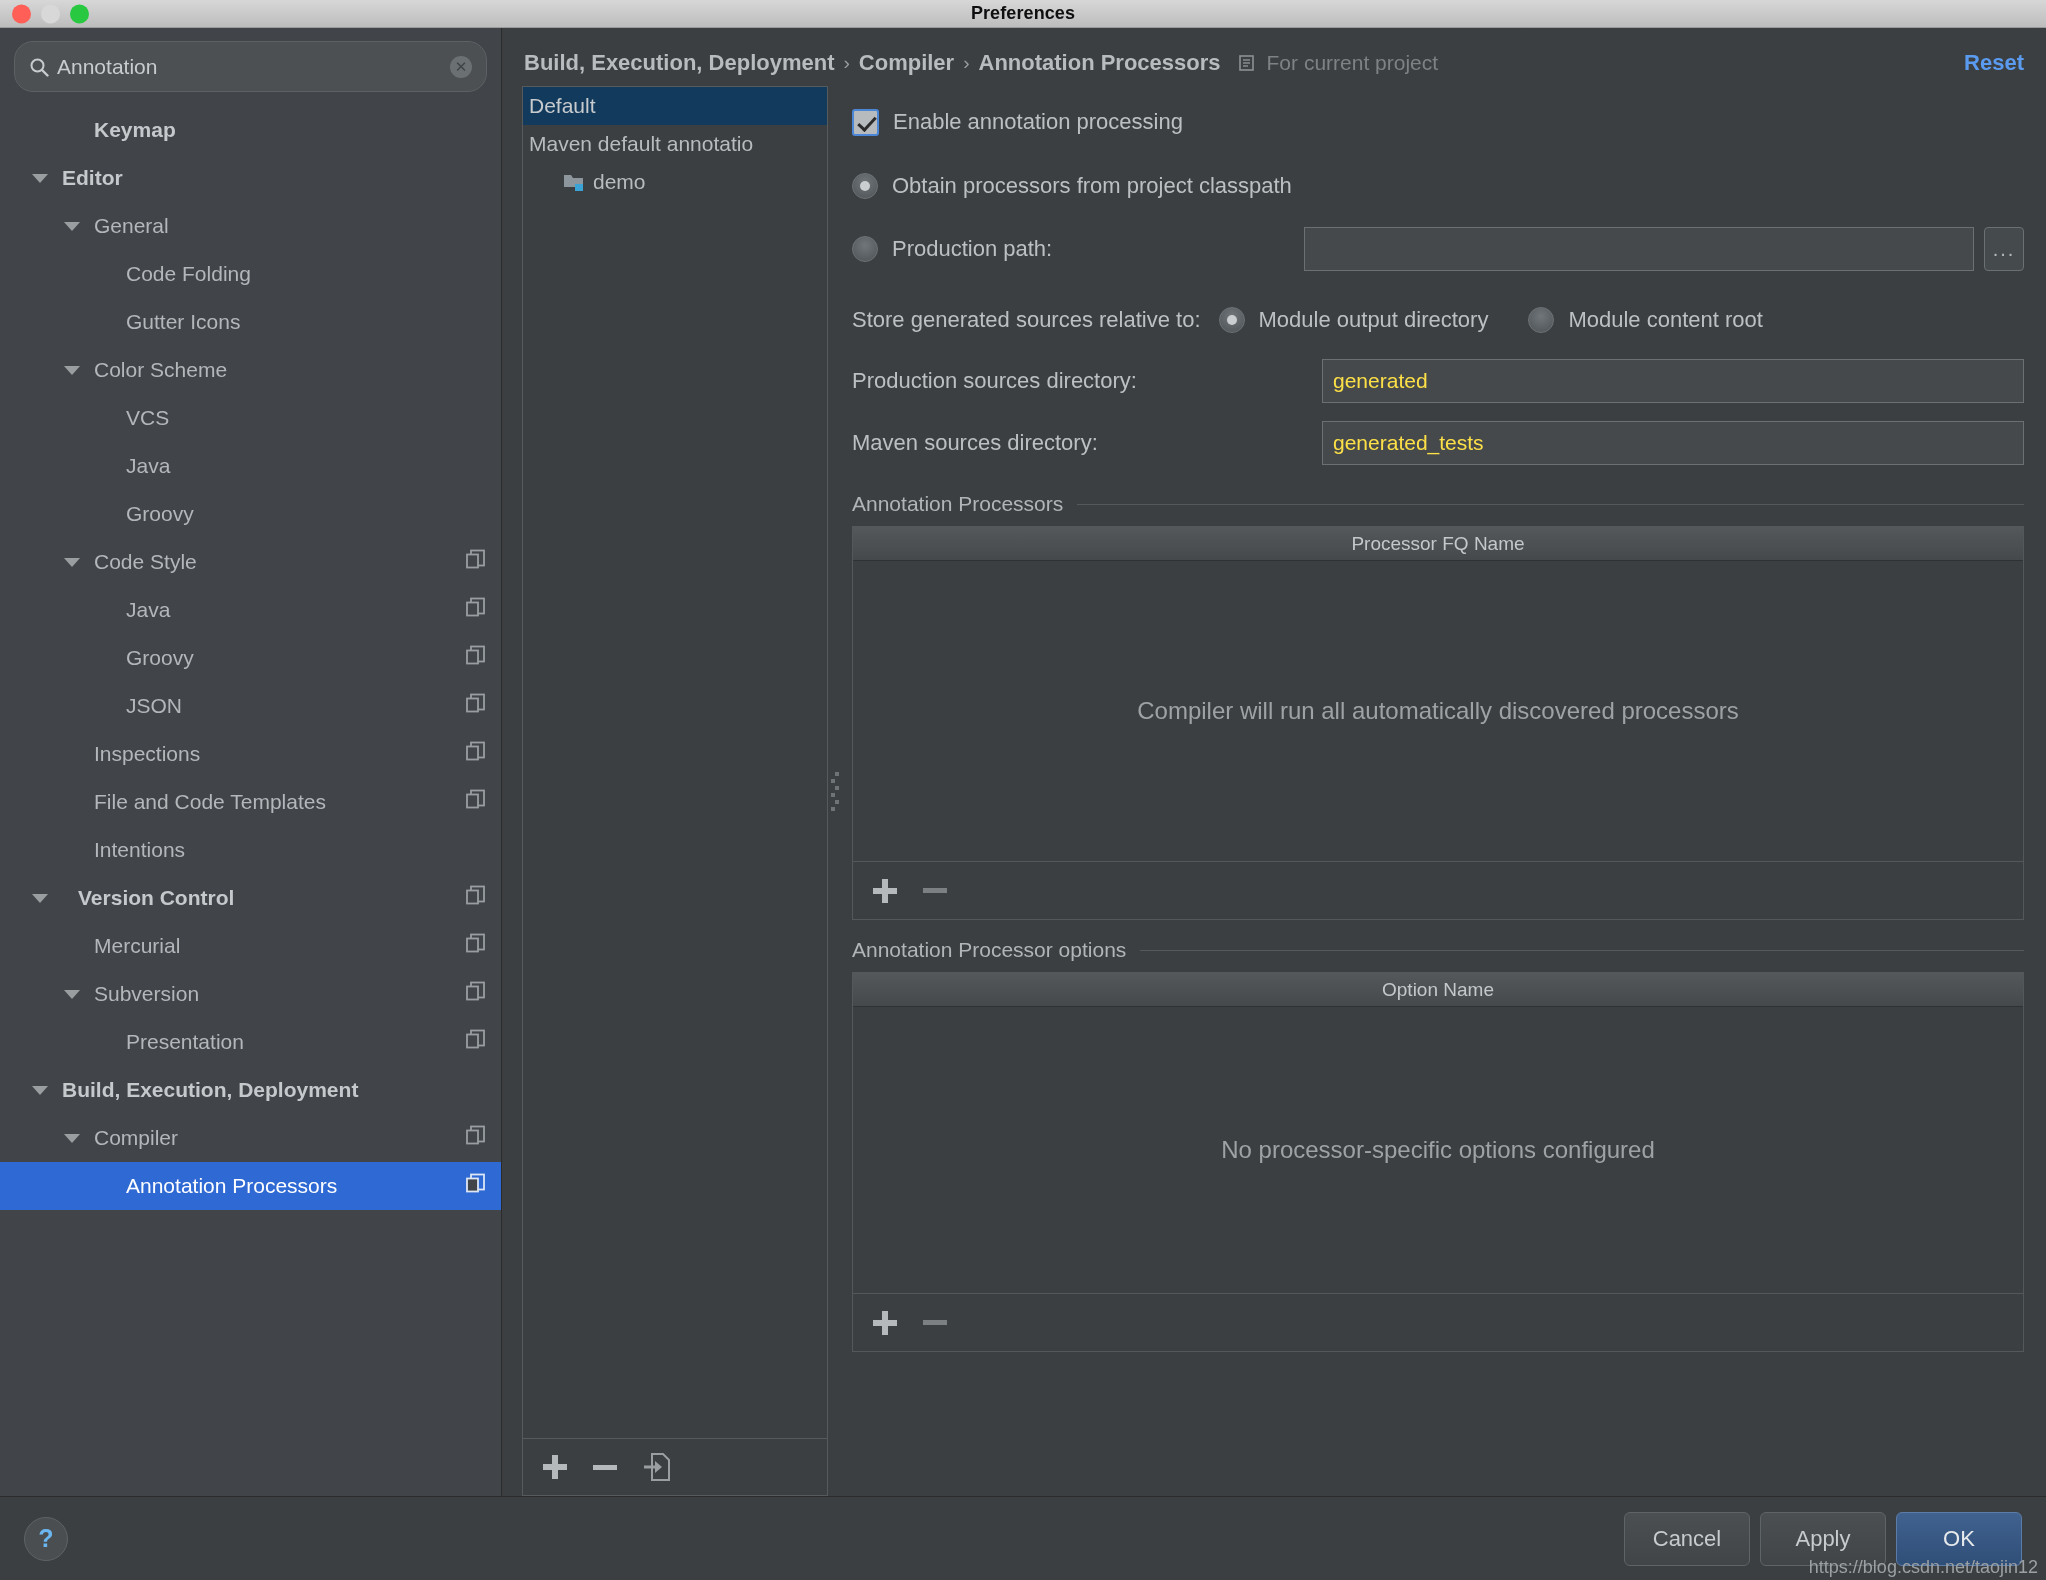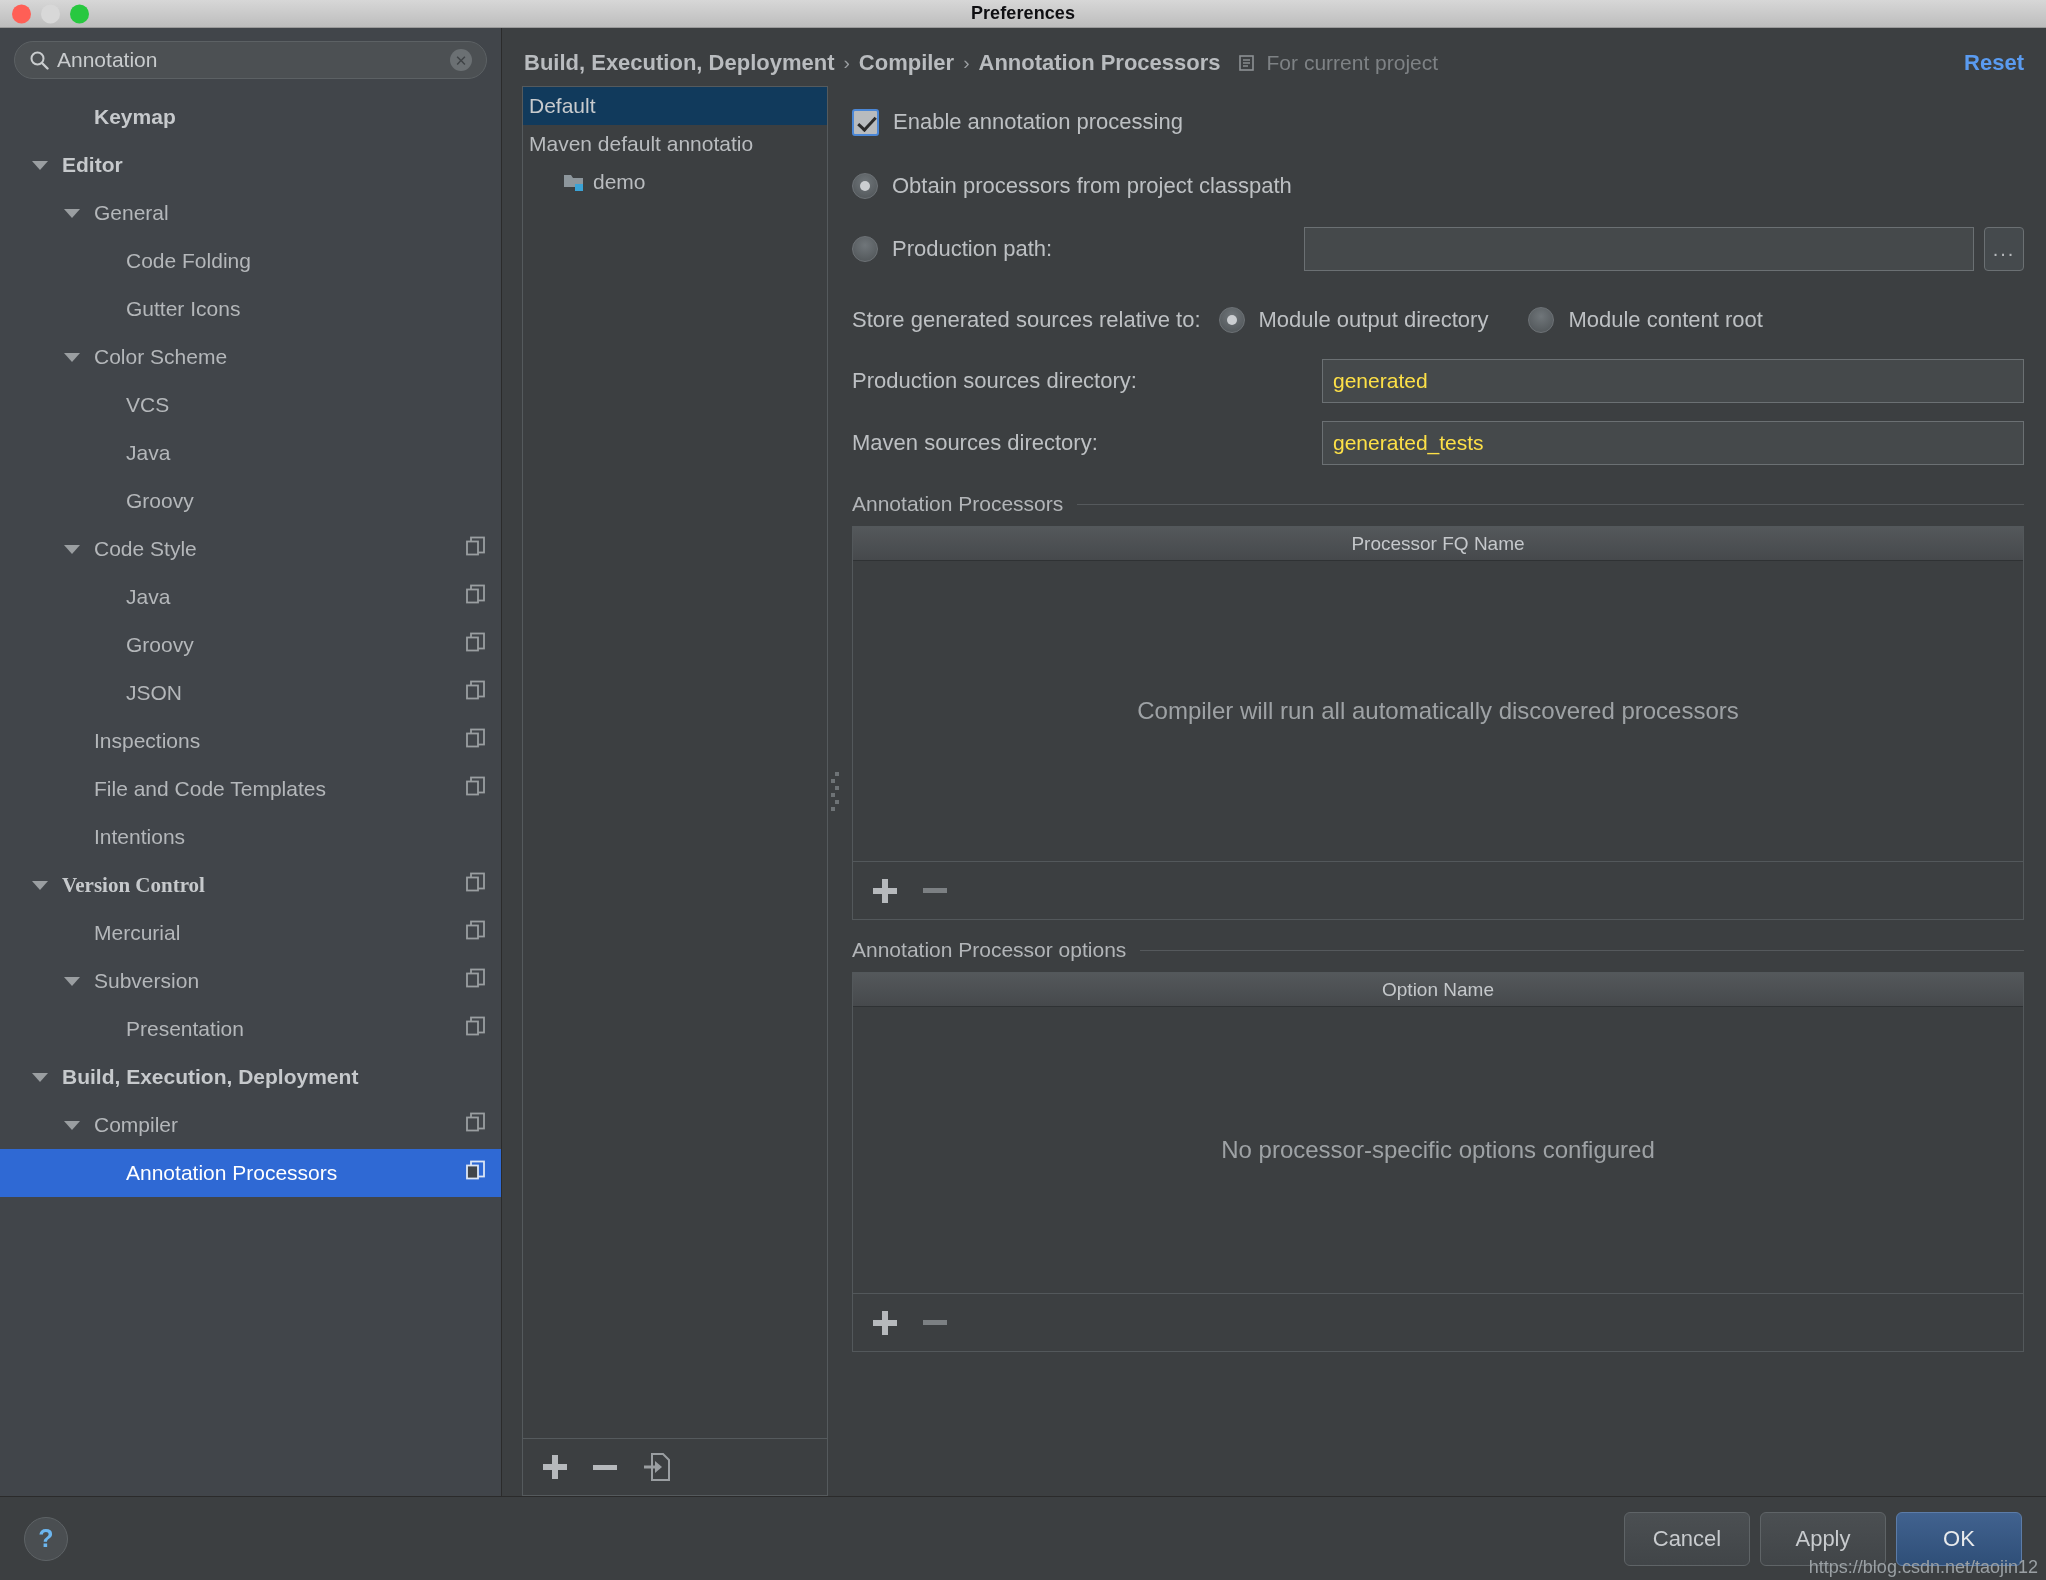--- a/index.html
+++ b/index.html
@@ -44,21 +44,21 @@
   .sidebar {
     width: 502px; flex: 0 0 502px;
     background: #41454a;
     border-right: 1px solid #2b2b2b;
     display: flex; flex-direction: column;
     min-height: 0;
   }
   .search-wrap { padding: 13px 14px 10px 14px; }
   .search-box {
     position: relative;
-    height: 38px;
+    height: 51px;
     background: #4c5053;
     border: 1px solid #5c6164;
     border-radius: 19px;
     display: flex; align-items: center;
     padding: 7px 14px;
   }
   .search-box .mag { flex: 0 0 auto; margin-right: 8px; display: flex; }
   .search-box input {
     flex: 1 1 auto;
     background: transparent; border: none; outline: none;
@@ -375,21 +375,21 @@
             <span class="copy-ico"><svg width="22" height="22" viewBox="0 0 22 22">
                 <rect x="6" y="2" width="13" height="15" fill="none" stroke="#9a9ea1" stroke-width="1.8"></rect>
                 <rect x="2" y="6" width="11" height="13" fill="#41454a" stroke="#9a9ea1" stroke-width="1.8"></rect>
               </svg></span>
           </div>
           <div class="tree-row">
             <span class="label" style="margin-left: 94px;">Intentions</span>
           </div>
           <div class="tree-row bold">
             <span class="arrow" style="left: 32px;"></span>
-            <span class="label" style="margin-left: 62px; font-family: Liberation Serif, serif;">Version Control</span>
+            <span class="label" style="margin-left: 78px;">Version Control</span>
             <span class="copy-ico"><svg width="22" height="22" viewBox="0 0 22 22">
                 <rect x="6" y="2" width="13" height="15" fill="none" stroke="#9a9ea1" stroke-width="1.8"></rect>
                 <rect x="2" y="6" width="11" height="13" fill="#41454a" stroke="#9a9ea1" stroke-width="1.8"></rect>
               </svg></span>
           </div>
           <div class="tree-row">
             <span class="label" style="margin-left: 94px;">Mercurial</span>
             <span class="copy-ico"><svg width="22" height="22" viewBox="0 0 22 22">
                 <rect x="6" y="2" width="13" height="15" fill="none" stroke="#9a9ea1" stroke-width="1.8"></rect>
                 <rect x="2" y="6" width="11" height="13" fill="#41454a" stroke="#9a9ea1" stroke-width="1.8"></rect>

